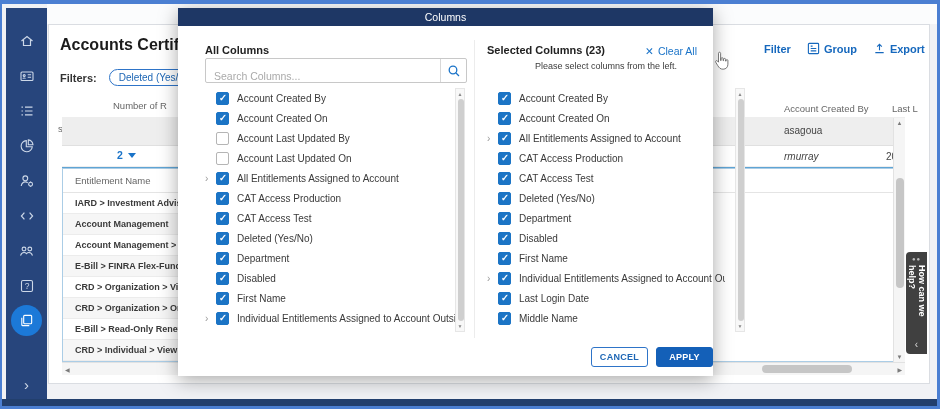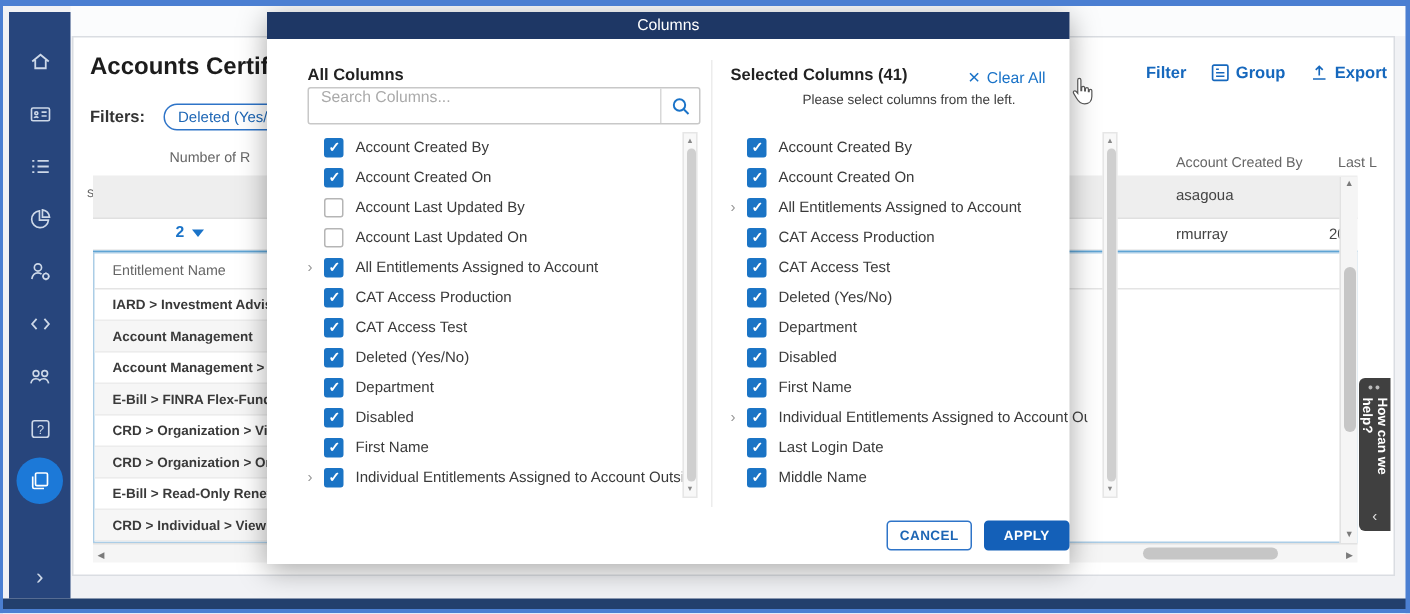--- a/index.html
+++ b/index.html
@@ -28,21 +28,21 @@
   .filters-label { font-size:11px; font-weight:bold; color:#333; }
   .pill { display:flex; align-items:center; gap:6px; border:1px solid #2e74c8; border-radius:10px; padding:2px 9px; color:#1d66b5; font-size:10px; background:#fff; }
   .pill .x { font-size:10px; }
   .toolbar { position:absolute; left:764px; top:42px; display:flex; align-items:center; gap:16px; }
   .tool-btn { display:flex; align-items:center; gap:4px; color:#1668bd; font-size:11px; font-weight:bold; cursor:pointer; }
 
   .hdr-sm { position:absolute; font-size:9.5px; color:#666; }
   .band { position:absolute; left:62px; top:117px; width:843px; height:29px; background:#eeeeee; border-bottom:1px solid #e0e0e0; }
   .band-val { position:absolute; left:784px; top:125px; font-size:10px; color:#444; }
   .row2 { position:absolute; left:62px; top:146px; width:831px; height:21px; background:#fff; border-bottom:1px solid #eee; }
-  .row2-user { position:absolute; left:784px; top:151px; font-size:10px; color:#444; }
+  .row2-user { position:absolute; left:784px; top:151px; font-size:10px; color:#444;font-style:italic; }
   .row2-val { position:absolute; left:886px; top:151px; font-size:10px; color:#444; }
   .count-dd { position:absolute; left:117px; top:149px; color:#1a73c8; font-size:10.5px; font-weight:bold; display:flex; gap:5px; align-items:center; cursor:pointer; }
   .tri-down { width:0; height:0; border-left:4px solid transparent; border-right:4px solid transparent; border-top:5px solid #1a73c8; }
 
   .blue-line { position:absolute; left:62px; top:167px; width:843px; border-top:1px solid #5fa4d4; }
   .ent-table { position:absolute; left:62px; top:168px; width:843px; height:194px; background:#fff; border:1px solid #abcde6; overflow:hidden; }
   .ent-hdr { height:24px; line-height:24px; padding-left:12px; font-size:9.5px; color:#666; border-bottom:1px solid #e4e4e4; }
   .ent-row { height:21px; line-height:21px; padding-left:12px; font-size:9px; font-weight:bold; color:#3a3a3a; border-bottom:1px solid #ececec; white-space:nowrap; overflow:hidden; width:370px; }
   .ent-row.alt { background:#f6f6f6; }
 
@@ -57,21 +57,21 @@
   
   .help-tab { position:absolute; right:13px; top:252px; width:21px; height:102px; background:#404040; border-radius:4px 0 0 4px; z-index:50; display:flex; flex-direction:column; align-items:center; padding:4px 0; cursor:pointer; }
   .help-grip { color:#bbb; font-size:6px; letter-spacing:1px; }
   .help-text { flex:1; writing-mode:vertical-rl; color:#fff; font-size:9px; font-weight:bold; margin-top:3px; }
   .help-chev { color:#ddd; font-size:10px; }
 
   
   .overlay-shadow { position:absolute; left:178px; top:8px; width:535px; height:368px; background:#fff; box-shadow:0 4px 18px rgba(0,0,0,.35); z-index:20; }
   .modal-header { position:absolute; left:0; top:0; right:0; height:18px; background:#1e3765; color:#fff; font-size:10.5px; text-align:center; line-height:18px; }
   .panel-heading { position:absolute; font-size:11px; font-weight:bold; color:#222; }
-  .search-box { position:absolute; left:27px; top:50px; width:262px; height:25px; border:1px solid #c8c8c8; border-radius:2px; display:flex; align-items:flex-start;gap:40px; }
+  .search-box { position:absolute; left:27px; top:50px; width:262px; height:25px; border:1px solid #c8c8c8; border-radius:2px; display:flex; align-items:flex-end;gap:40px; }
   .search-box input { flex:1; border:none; outline:none; font-size:10.5px; color:#333; padding:0 8px; font-family:"Liberation Sans",sans-serif; background:transparent; }
   .search-box input::placeholder { color:#aaa; }
   .search-ic-wrap { width:26px; height:100%; border-left:1px solid #d8d8d8; display:flex; align-items:center; justify-content:center; cursor:pointer; }
   .col-list { position:absolute; overflow:hidden; }
   .col-item { height:20px; display:flex; align-items:center; cursor:pointer; }
   .tree-chevron { width:11px; font-size:10px; color:#999; text-align:left; flex:0 0 11px; }
   .checkbox { width:13px; height:13px; border-radius:2px; border:1px solid #b5b5b5; background:#fff; flex:0 0 13px; margin-right:8px; position:relative; cursor:pointer; }
   .checkbox.checked { background:#1b74c5; border-color:#1b74c5; }
   .checkbox.checked::after { content:"✓"; position:absolute; left:2px; top:-1px; color:#fff; font-size:9.5px; font-weight:bold; }
   .col-label { font-size:10px; color:#3a3a3a; white-space:nowrap; }
@@ -313,21 +313,21 @@
         </div>
       </div>
     <div class="mscroll" style="left:277px; top:80px; height:244px;">
       <span class="arr" style="top:2px;">▲</span>
       <div class="thumb" style="top:10px; height:222px;"></div>
       <span class="arr" style="bottom:2px;">▼</span>
     </div>
 
     <div class="vdivider"></div>
 
-    <div class="panel-heading" style="left:309px; top:36px;">Selected Columns (41)</div>
+    <div class="panel-heading" style="left:309px; top:36px;">Selected Columns (23)</div>
     <div class="clear-all">
       <span>✕</span>
       <span>Clear All</span>
     </div>
     <div class="hint">Please select columns from the left.</div>
     <div id="right-list" class="col-list" style="left:309px; top:80px; width:238px; height:246px;">
         <div class="col-item">
           <span class="tree-chevron"></span>
           <span class="checkbox checked"></span>
           <span class="col-label">Account Created By</span>

